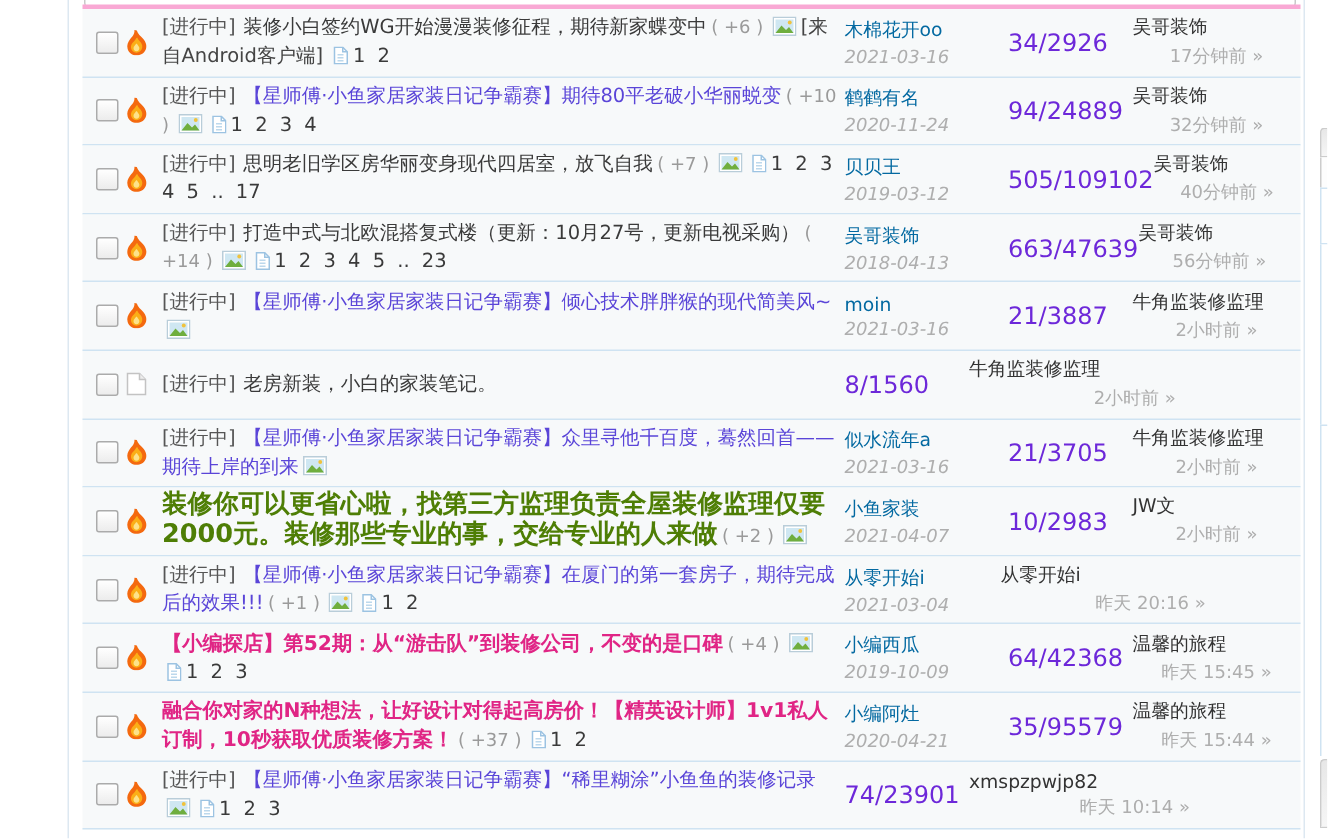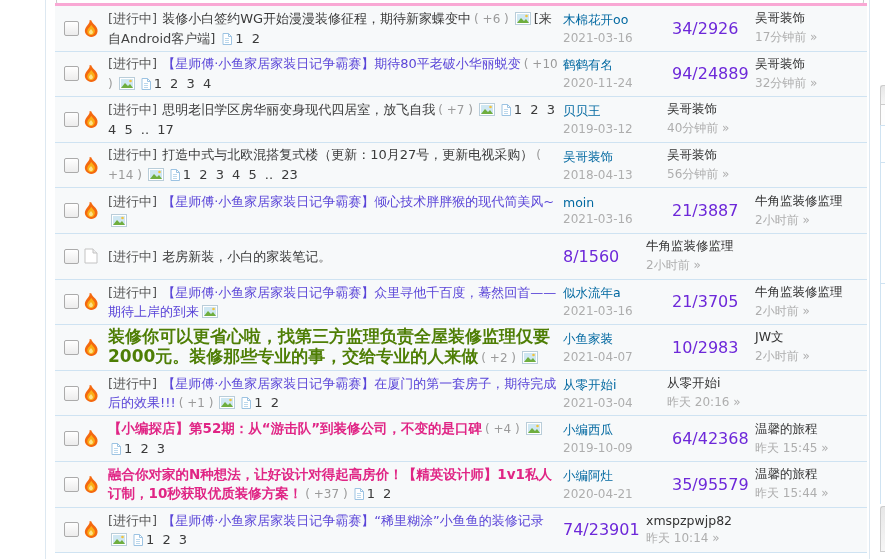--- a/index.html
+++ b/index.html
@@ -25,24 +25,24 @@
   .t-tag{color:#565656;margin-right:5px;}
   .t-plain{color:#3a3a3a;}
   .t-link{color:#5a45d8;cursor:pointer;}
   .t-green{color:#4e7e05;font-weight:bold;font-size:17px;}
   .t-pink{color:#e02585;font-weight:bold;font-size:13.5px;}
   .t-score{color:#9a9a9a;margin:0 3px;font-size:12px;}
   .t-extra{color:#444;margin-right:4px;}
   .t-pages{color:#3a3a3a;word-spacing:4px;cursor:pointer;}
   .ic-inline{vertical-align:-2px;margin:0 3px;}
   .a-name{font-size:12.5px;color:#0369a1;cursor:pointer;}
-  .a-date{font-size:12px;color:#aeaeae;margin-top:2px;}
+  .a-date{font-size:12px;color:#aeaeae;margin-top:2px;font-style:italic;}
   .n-counts{font-size:16px;color:#6d28d9;}
   .l-name{font-size:12.5px;color:#333;cursor:pointer;}
-  .l-time{font-size:12px;color:#aeaeae;margin-top:2px;cursor:pointer;}
+  .l-time{font-size:12px;color:#aeaeae;margin-top:2px;cursor:pointer;text-align:center;}
   .raquo{color:#aeaeae;}
   
   .side-frag{position:absolute;left:880px;top:85px;width:5px;}
   .side-frag div{position:absolute;left:0;width:5px;box-sizing:border-box;}
   .sf-hdr{background:linear-gradient(#e7e7e7,#f6f6f6);border:1px solid #ccc;border-right:none;border-top-left-radius:3px;}
   .sf-body{background:#fdfdfd;border-left:1px solid #ccc;}
   .sf-blue{background:#fff;border:1px solid #cfe3f2;border-right:none;}
   .sf-bluebody{background:#fff;border-left:1px solid #cfe3f2;}
   .sf-line{background:#cfe3f2;}
 </style>
@@ -154,20 +154,23 @@
             <path d="M1 0.5 h5.5 l3 3 v8 h-8.5 z" fill="#fff" stroke="#9cc3e2"></path>
             <path d="M6.5 0.5 v3 h3" fill="none" stroke="#9cc3e2"></path>
             <path d="M3 5.5 h4 M3 7.5 h4 M3 9.5 h4" stroke="#bcd8ec"></path>
           </svg><span class="t-pages">1 2 3 4 5 .. 17</span>
       </div>
     </div>
     <div class="cell cell-author">
       <span class="a-name">贝贝王</span>
       <span class="a-date">2019-03-12</span>
     </div>
+    <div class="cell cell-nums">
+      <span class="n-counts">505/109102</span>
+    </div>
     <div class="cell cell-last">
       <span class="l-name">吴哥装饰</span>
       <span class="l-time"><span>40分钟前</span> <span class="raquo">»</span></span>
     </div>
   </div>
 
   <div class="row">
     <div class="cell cell-check">
       <span class="checkbox"></span>
     </div>
@@ -189,20 +192,23 @@
           </svg><svg class="ic-inline" width="10" height="12" viewBox="0 0 10 12">
             <path d="M1 0.5 h5.5 l3 3 v8 h-8.5 z" fill="#fff" stroke="#9cc3e2"></path>
             <path d="M6.5 0.5 v3 h3" fill="none" stroke="#9cc3e2"></path>
             <path d="M3 5.5 h4 M3 7.5 h4 M3 9.5 h4" stroke="#bcd8ec"></path>
           </svg><span class="t-pages">1 2 3 4 5 .. 23</span>
       </div>
     </div>
     <div class="cell cell-author">
       <span class="a-name">吴哥装饰</span>
       <span class="a-date">2018-04-13</span>
+    </div>
+    <div class="cell cell-nums">
+      <span class="n-counts">663/47639</span>
     </div>
     <div class="cell cell-last">
       <span class="l-name">吴哥装饰</span>
       <span class="l-time"><span>56分钟前</span> <span class="raquo">»</span></span>
     </div>
   </div>
 
   <div class="row">
     <div class="cell cell-check">
       <span class="checkbox"></span>

